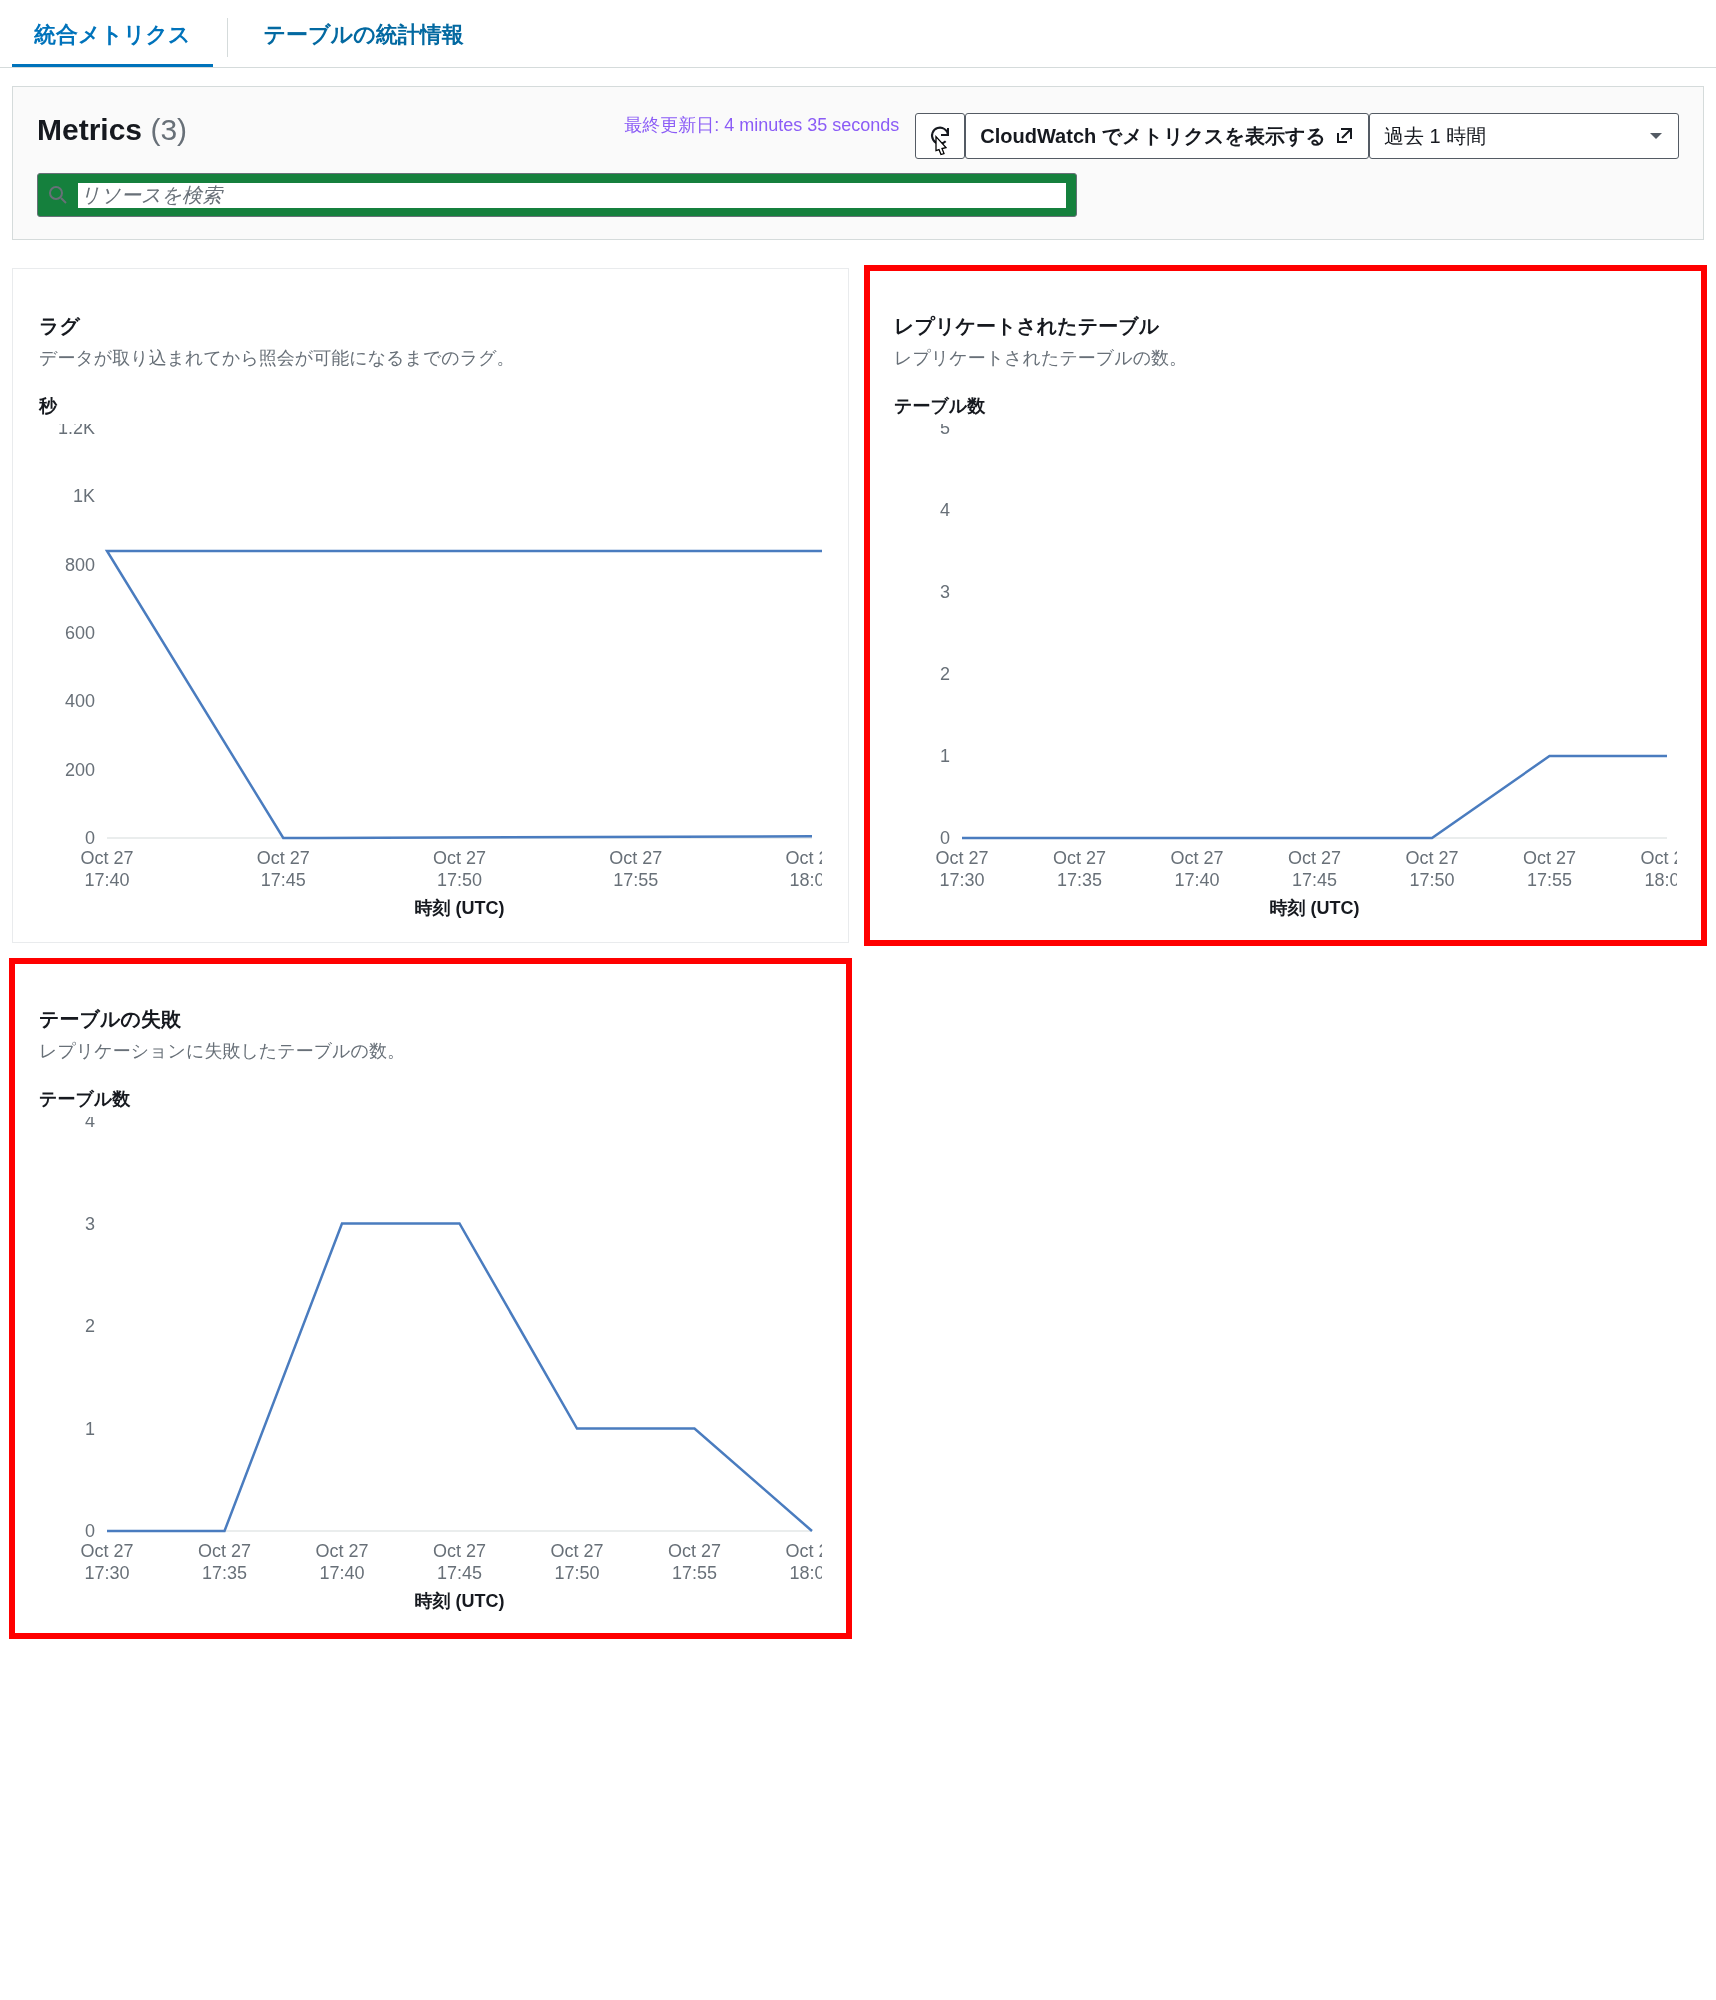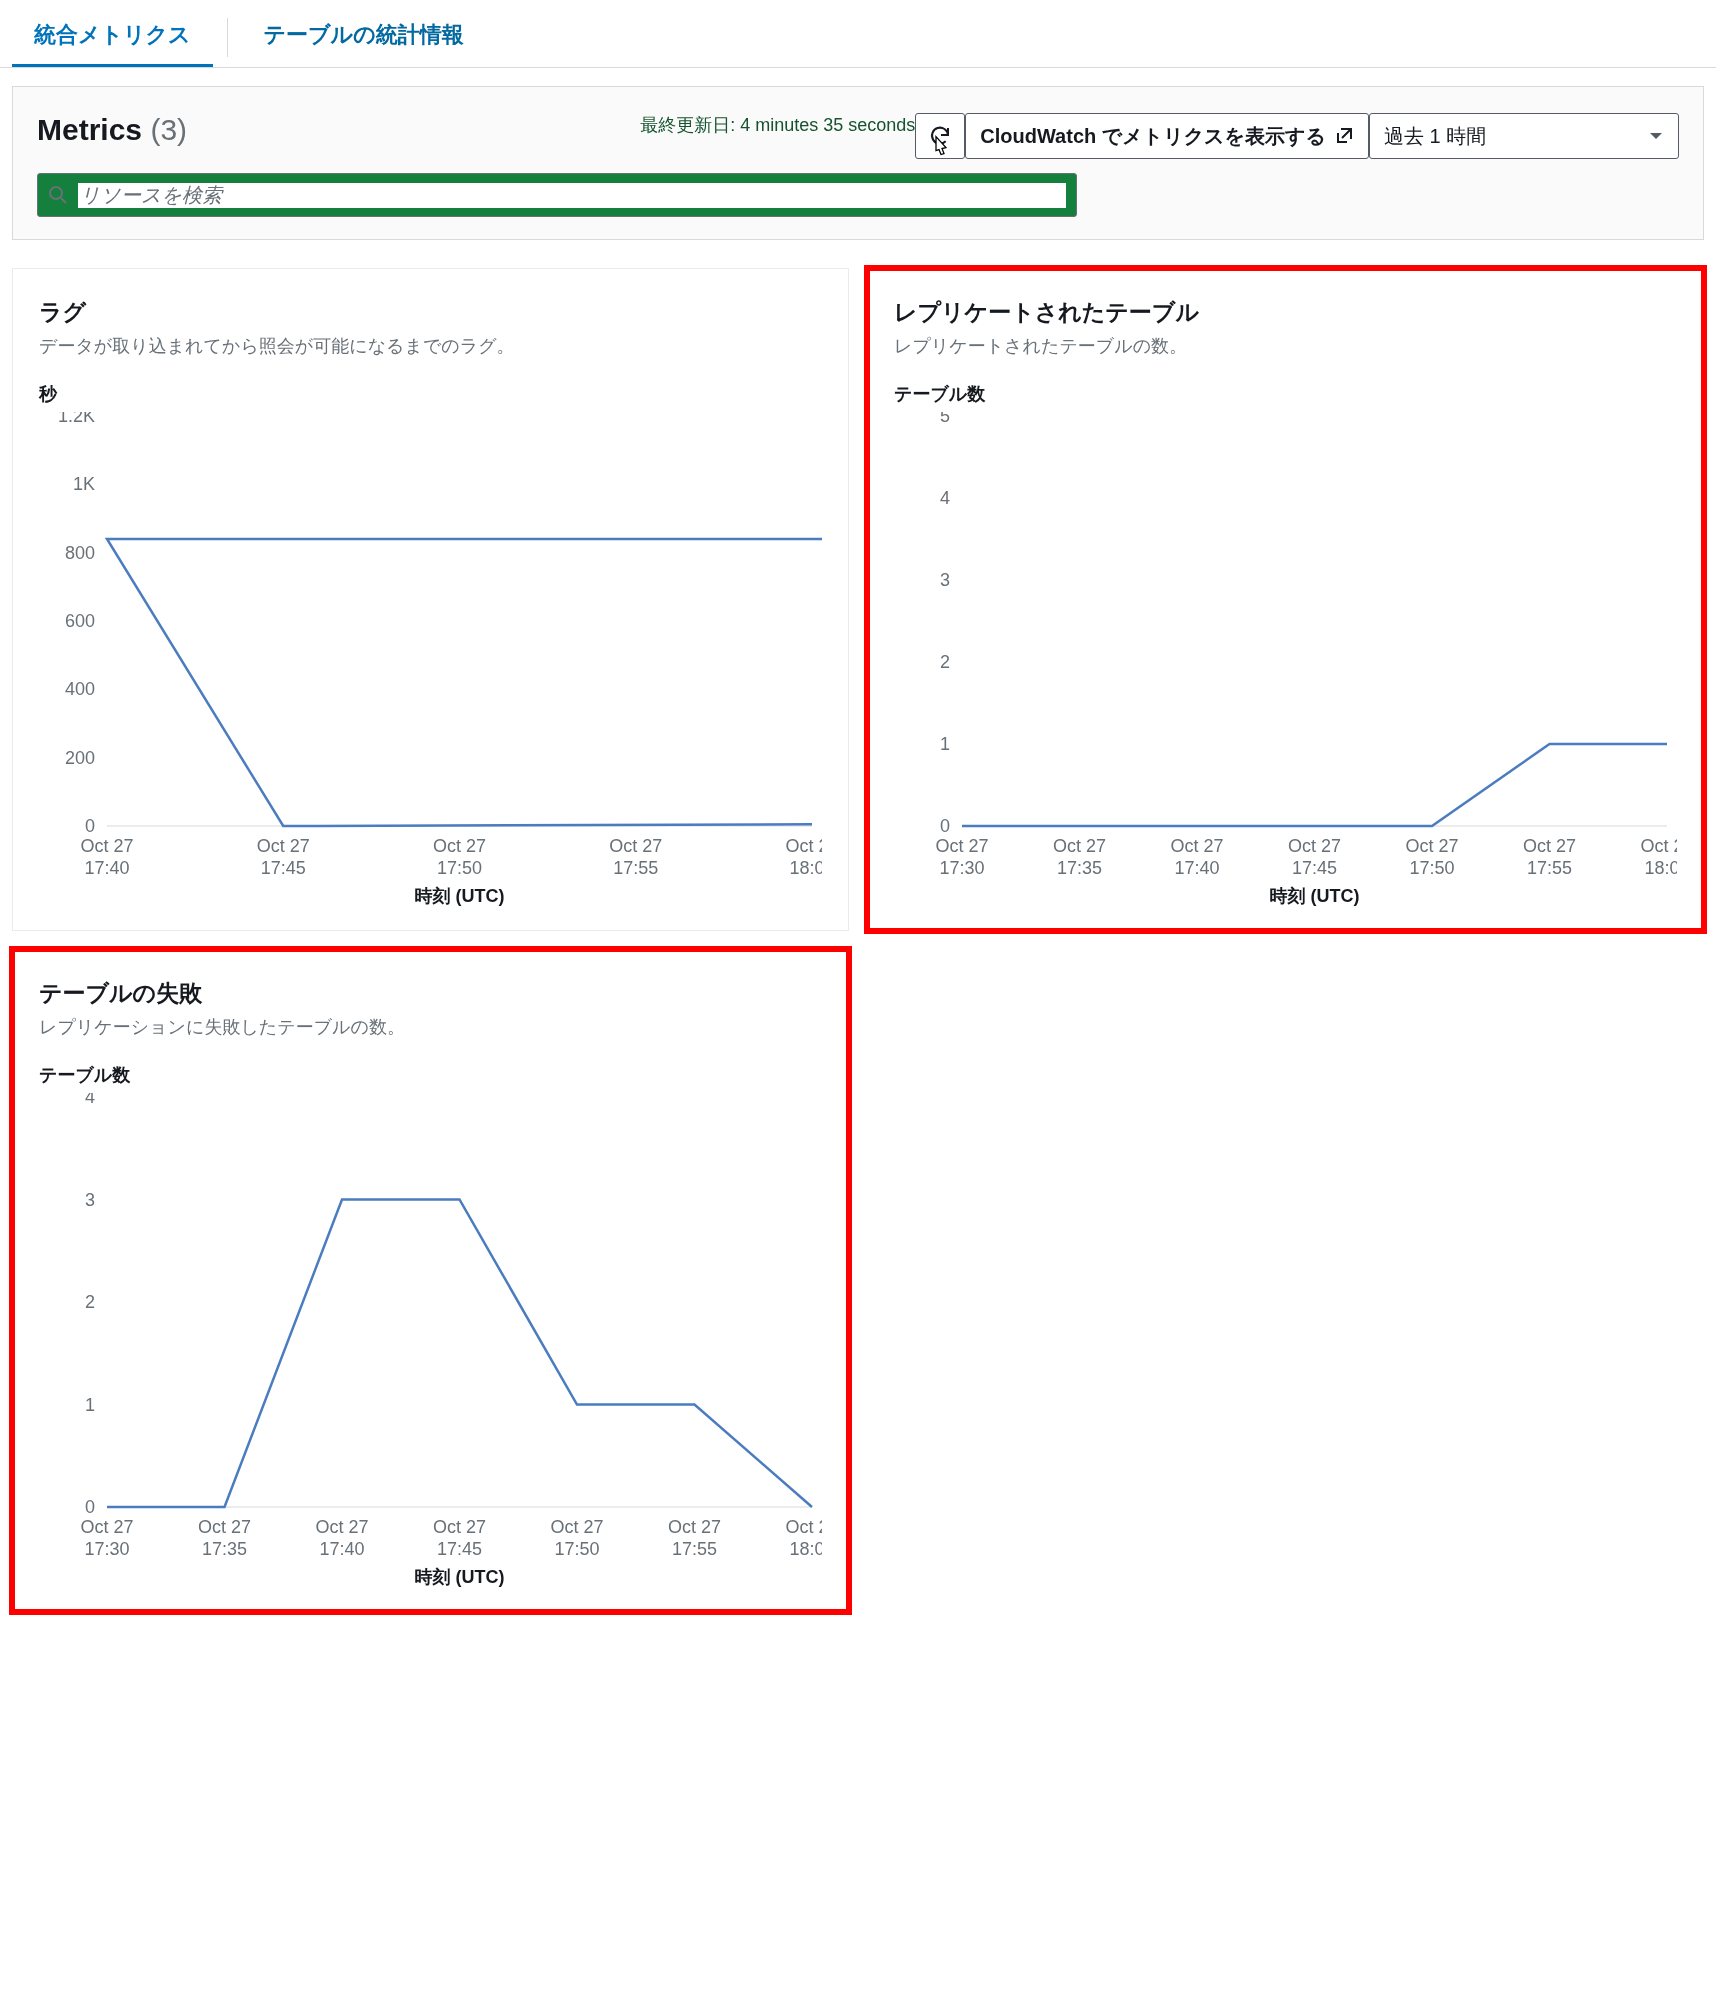--- a/index.html
+++ b/index.html
@@ -6,32 +6,32 @@
   html, body { margin:0; padding:0; font-family: "Amazon Ember", "Helvetica Neue", Arial, sans-serif; color:#16191f; background:#fff; }
   body { padding: 0 0 20px 0; width:1716px;}
   .tabs { display:flex; border-bottom:1px solid #d5dbdb; padding: 10px 12px 0 12px; gap:12px; }
   .tab { padding: 10px 22px 14px 22px; font-size:22px; font-weight:700; color:#0369a1; cursor:pointer; border-bottom:3px solid transparent; }
   .tab.active { color:#0073bb; border-bottom-color:#0073bb; }
   .tab-sep { width:1px; background:#d5dbdb; margin: 8px 2px 10px 2px;}
   .metrics-panel { margin: 18px 12px; border:1px solid #d5dbdb; background:#fafafa; padding: 26px 24px 22px 24px; }
   .metrics-head { display:flex; align-items:flex-start; }
   .metrics-title { font-size:30px; font-weight:700; color:#16191f; margin-right:auto; }
   .metrics-count { color:#687078; font-weight:400; }
-  .last-updated { color:#14532d; font-size:18px; margin-right:0;}
+  .last-updated { color:#8b5cf6; font-size:18px; margin-right:16px;}
   .btn { border:1px solid #545b64; background:#fff; border-radius:3px; padding:6px 14px; font-size:20px; font-weight:700; color:#16191f; display:inline-flex; align-items:center; gap:8px; cursor:pointer; height:46px;}
   .btn.icon-only { padding: 6px 12px; position:relative;}
   .select-btn { width:310px; justify-content:space-between; font-weight:400;}
   .search-row { margin-top:14px;}
   .search-box { display:flex; align-items:center; border:1px solid #687078; background:#15803d; border-radius:3px; width:1040px; height:44px; padding:0 10px; gap:10px;}
   .search-box input { border:none; outline:none; font-size:20px; flex:1; color:#16191f; font-style:italic; }
   .search-box input::placeholder { color:#687078; font-style:italic;}
   .grid { display:grid; grid-template-columns: 1fr 1fr; gap:18px; padding: 10px 12px;}
   .card { border:1px solid #e9ebed; background:#fff; padding: 28px 26px 18px 26px; position:relative; }
   .card.highlight { outline:6px solid #ff0000; outline-offset:-3px;}
-  .card-title { font-size:23px; font-weight:700; margin:0 0 6px 0;}
+  .card-title { font-size:20px; font-weight:700; margin:16px 0 6px 0;}
   .card-desc { font-size:18px; color:#687078; margin:0 0 24px 0;}
   .unit-label { font-size:18px; font-weight:700; margin-bottom:6px;}
   .chart { height:500px; }
   .chart svg { width:100%; height:100%; display:block;}
   .series-line { stroke:#4a7cbf; stroke-width:2.5; fill:none;}
   .cursor-ptr { position:absolute; left:50%; top:64%; transform:translate(-50%,-24%); pointer-events:none;}
 </style>
 </head>
 <body>
 

